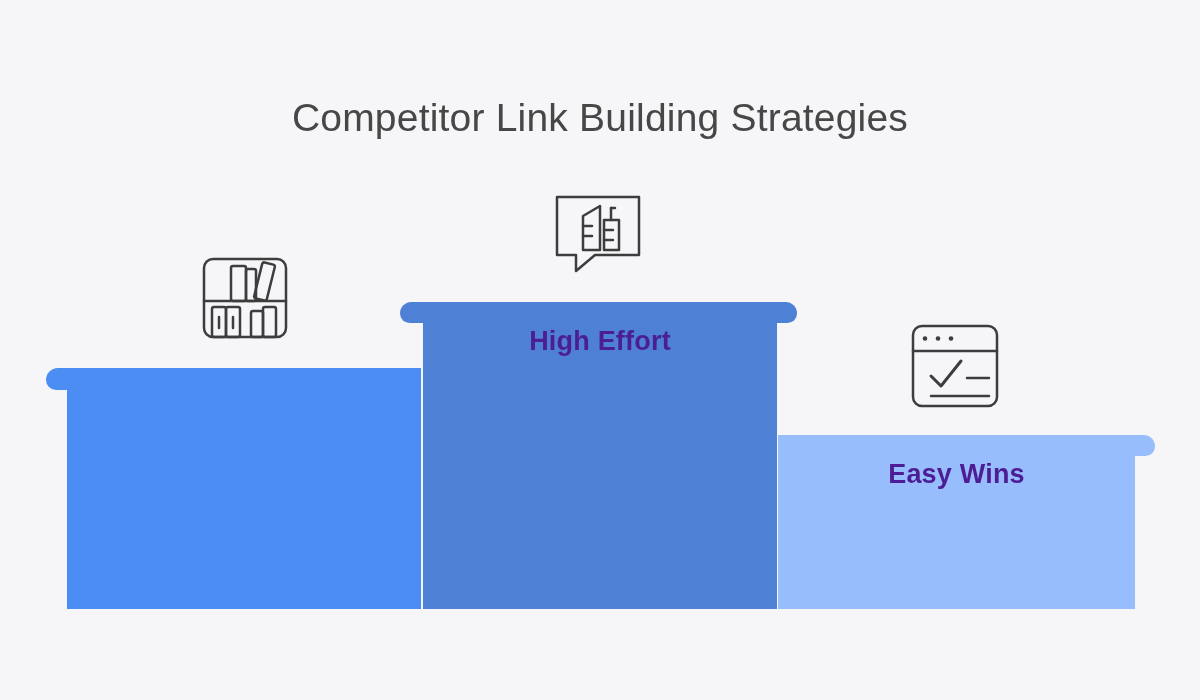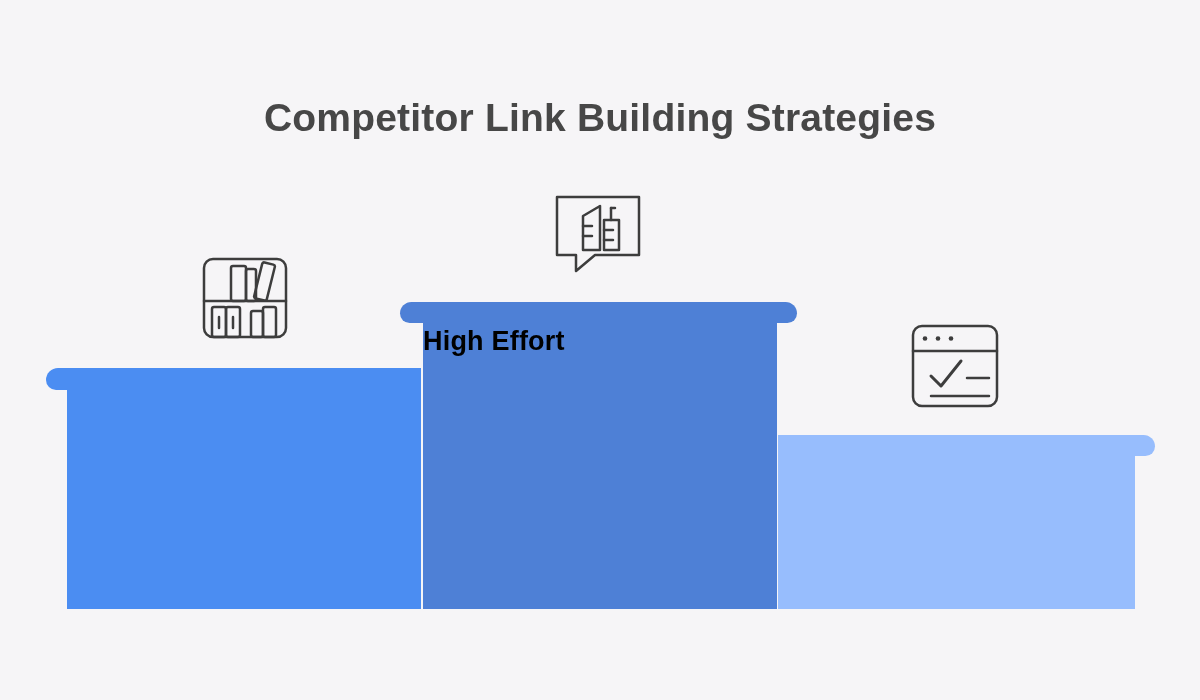--- a/index.html
+++ b/index.html
@@ -9,43 +9,43 @@
     font-family: "Liberation Sans", sans-serif;
     overflow: hidden;
   }
   .canvas { position: relative; width: 1200px; height: 700px; }
 
   .title {
     position: absolute;
     top: 96px; left: 0; width: 1200px;
     text-align: center;
     font-size: 39px;
-    font-weight: bold;
+    font-weight: normal;
     color: #474747;
     letter-spacing: 0.2px;
   }
 
   .bar-cap, .bar-body { position: absolute; }
 
   
   .cap-medium  { left: 46px;  top: 368px; width: 375px; height: 22px; border-radius: 12px 0 0 10px; }
   .body-medium { left: 67px;  top: 368px; width: 354px; height: 241px; }
 
   
   .cap-high    { left: 400px; top: 302px; width: 397px; height: 21px; border-radius: 12px 12px 10px 10px; }
   .body-high   { left: 423px; top: 302px; width: 354px; height: 307px; }
 
   
   .cap-easy    { left: 778px; top: 435px; width: 377px; height: 21px; border-radius: 0 12px 10px 0; }
   .body-easy   { left: 778px; top: 435px; width: 357px; height: 174px; }
 
   .bar-label {
     position: absolute;
-    text-align: left;
-    color: #000000;
+    text-align: center;
+    color: #4c1d95;
     font-size: 27px;
     font-weight: bold;
     letter-spacing: 0.2px;
   }
   .label-medium { left: 67px;  top: 392px; width: 354px; }
   .label-high   { left: 423px; top: 326px; width: 354px; }
   .label-easy   { left: 778px; top: 459px; width: 357px; }
 
   .icon { position: absolute; }
   .icon-bookshelf { left: 201px; top: 256px; }
@@ -114,14 +114,15 @@
 
   <div class="bar-cap cap-medium" style="background-color: rgb(75, 141, 242);"></div>
   <div class="bar-body body-medium" style="background-color: rgb(75, 141, 242);"></div>
 
   <div class="bar-cap cap-high" style="background-color: rgb(78, 128, 214);"></div>
   <div class="bar-body body-high" style="background-color: rgb(78, 128, 214);"></div>
   <div class="bar-label label-high">High Effort</div>
 
   <div class="bar-cap cap-easy" style="background-color: rgb(151, 189, 253);"></div>
   <div class="bar-body body-easy" style="background-color: rgb(151, 189, 253);"></div>
+  <div class="bar-label label-easy">Easy Wins</div>
 
 </div>
 
 </body></html>

